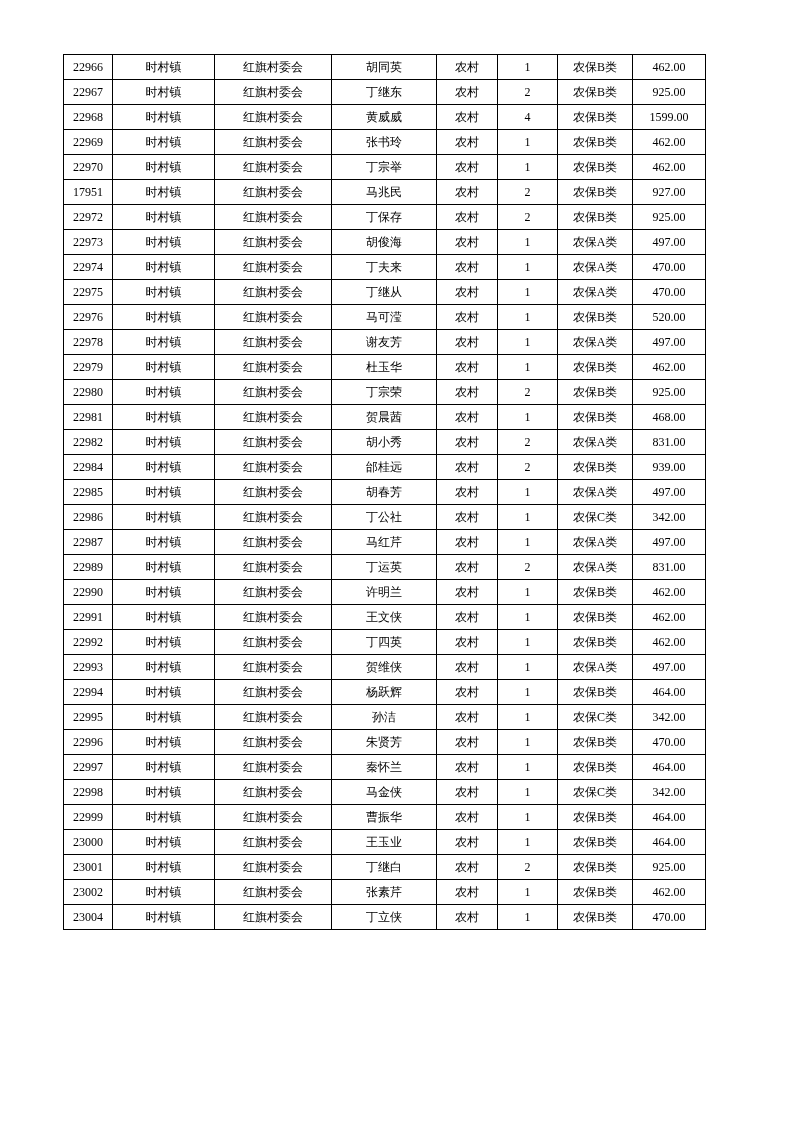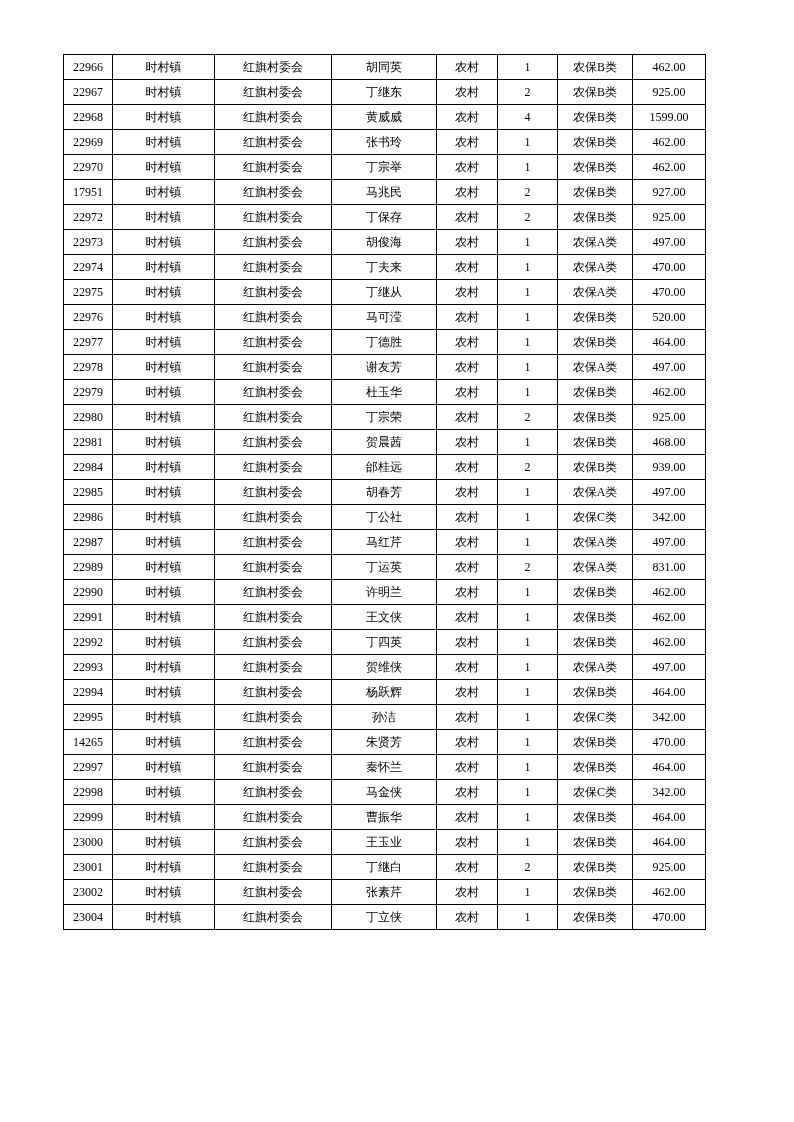--- a/index.html
+++ b/index.html
@@ -167,30 +167,20 @@
           <td>22976</td>
           <td>时村镇</td>
           <td>红旗村委会</td>
           <td>马可滢</td>
           <td>农村</td>
           <td>1</td>
           <td>农保B类</td>
           <td>520.00</td>
         </tr>
         <tr>
-          <td>22977</td>
-          <td>时村镇</td>
-          <td>红旗村委会</td>
-          <td>丁德胜</td>
-          <td>农村</td>
-          <td>1</td>
-          <td>农保B类</td>
-          <td>464.00</td>
-        </tr>
-        <tr>
           <td>22978</td>
           <td>时村镇</td>
           <td>红旗村委会</td>
           <td>谢友芳</td>
           <td>农村</td>
           <td>1</td>
           <td>农保A类</td>
           <td>497.00</td>
         </tr>
         <tr>
@@ -215,20 +205,30 @@
         </tr>
         <tr>
           <td>22981</td>
           <td>时村镇</td>
           <td>红旗村委会</td>
           <td>贺晨茜</td>
           <td>农村</td>
           <td>1</td>
           <td>农保B类</td>
           <td>468.00</td>
+        </tr>
+        <tr>
+          <td>22982</td>
+          <td>时村镇</td>
+          <td>红旗村委会</td>
+          <td>胡小秀</td>
+          <td>农村</td>
+          <td>2</td>
+          <td>农保A类</td>
+          <td>831.00</td>
         </tr>
         <tr>
           <td>22984</td>
           <td>时村镇</td>
           <td>红旗村委会</td>
           <td>邰桂远</td>
           <td>农村</td>
           <td>2</td>
           <td>农保B类</td>
           <td>939.00</td>
@@ -327,21 +327,21 @@
           <td>22995</td>
           <td>时村镇</td>
           <td>红旗村委会</td>
           <td>孙洁</td>
           <td>农村</td>
           <td>1</td>
           <td>农保C类</td>
           <td>342.00</td>
         </tr>
         <tr>
-          <td>14265</td>
+          <td>22996</td>
           <td>时村镇</td>
           <td>红旗村委会</td>
           <td>朱贤芳</td>
           <td>农村</td>
           <td>1</td>
           <td>农保B类</td>
           <td>470.00</td>
         </tr>
         <tr>
           <td>22997</td>

